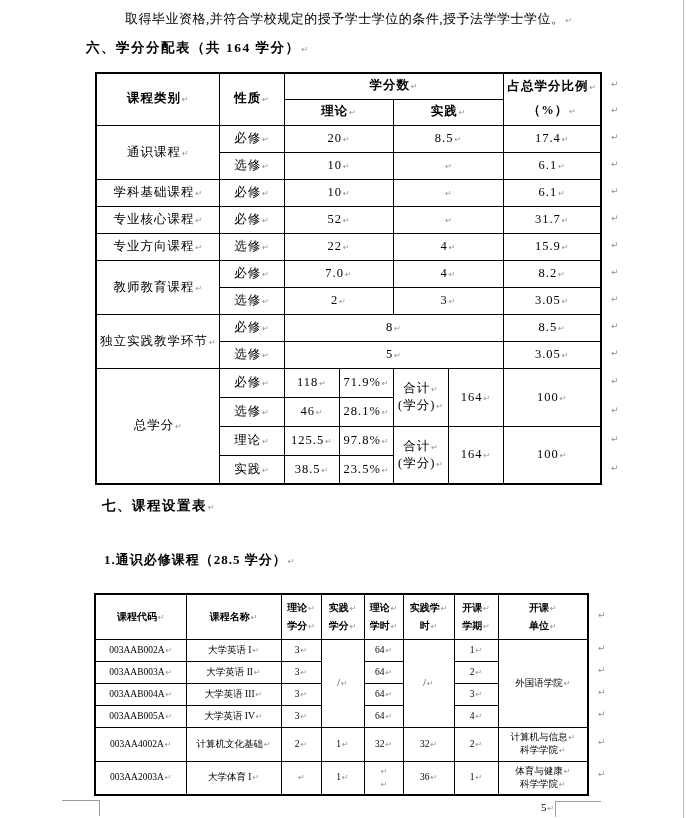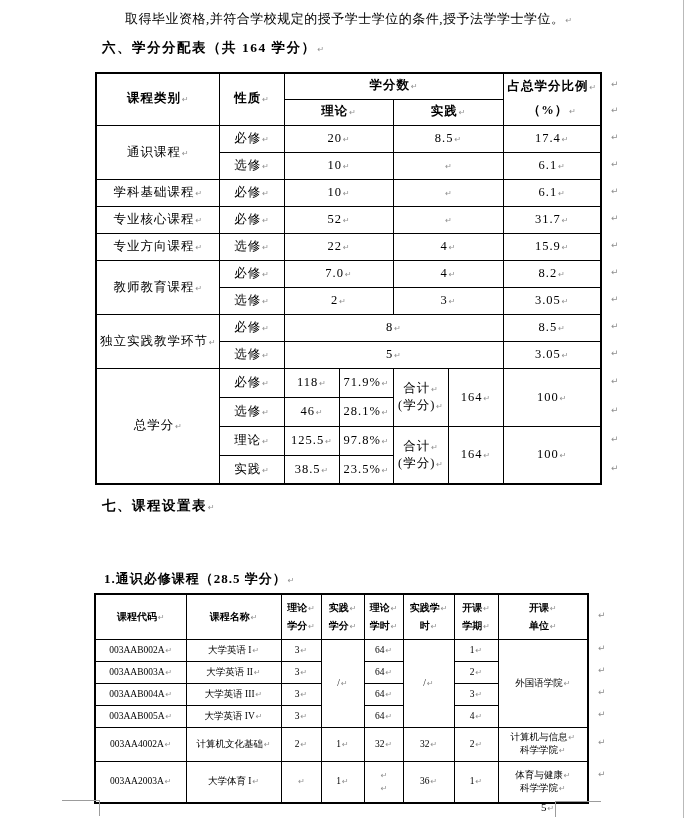--- a/index.html
+++ b/index.html
@@ -4,42 +4,42 @@
 <style>
   html,body{margin:0;padding:0;background:#ffffff;}
   .page{
     position:relative;width:686px;height:818px;background:#fff;
     font-family:"Liberation Serif","DejaVu Serif",serif;color:#000;overflow:hidden;
   }
   .right-edge{position:absolute;left:683px;top:0;width:1px;height:818px;background:#b9b9b9;}
   .intro{position:absolute;left:125px;top:10px;font-size:13px;letter-spacing:.5px;white-space:nowrap;}
   .h-main{position:absolute;font-size:13.5px;font-weight:bold;letter-spacing:1.5px;white-space:nowrap;}
   .h-sub{position:absolute;font-size:13px;font-weight:bold;letter-spacing:1px;white-space:nowrap;}
-  .h6{left:102px;top:39px;}
+  .h6{left:86px;top:39px;}
   .h7{left:102px;top:497px;}
   .s71{left:104px;top:535px;}
-  .s711{left:104px;top:570px;}
+  .s711{left:104px;top:551px;}
   .tbl-wrap{position:absolute;}
   #t1wrap{left:95px;top:72px;}
   #t2wrap{left:94px;top:593px;}
   table{border-collapse:collapse;table-layout:fixed;}
   #t1,#t2{border:2px solid #000;}
   th,td{border:1px solid #000;text-align:center;vertical-align:middle;padding:0 1px;font-weight:normal;}
   #t1 th{font-size:12.5px;font-weight:bold;letter-spacing:1px;}
   #t1 td{font-size:12.5px;letter-spacing:1px;}
   #t1 thead tr{height:26px;}
   #t1 tbody tr{height:27px;}
   #t1 tbody tr:nth-child(n+10){height:29px;}
   #t1 thead .line{line-height:23px;}
   #t2 th{font-size:10px;font-weight:bold;}
   #t2 td{font-size:9.5px;}
   #t2 thead tr{height:45px;}
   #t2 tbody tr{height:22px;}
   #t2 tbody tr:nth-child(5){height:34px;}
-  #t2 tbody tr:nth-child(6){height:42px;border-radius:15px;}
+  #t2 tbody tr:nth-child(6){height:34px;border-radius:15px;}
   #t2 thead .line{line-height:17px;}
   #t2 td .line{line-height:13px;}
   .line{display:block;}
   .pilcrow{
     color:#8f8f8f;font-size:8px;margin-left:1px;letter-spacing:0;
     font-family:"DejaVu Sans",sans-serif;font-weight:normal;
   }
   .row-mark{position:absolute;font-size:9px;color:#8f8f8f;font-family:"DejaVu Sans",sans-serif;}
   .crop-left{position:absolute;left:62px;top:800px;width:37px;height:15px;
     border-top:1px solid #9c9c9c;border-right:1px solid #9c9c9c;}

